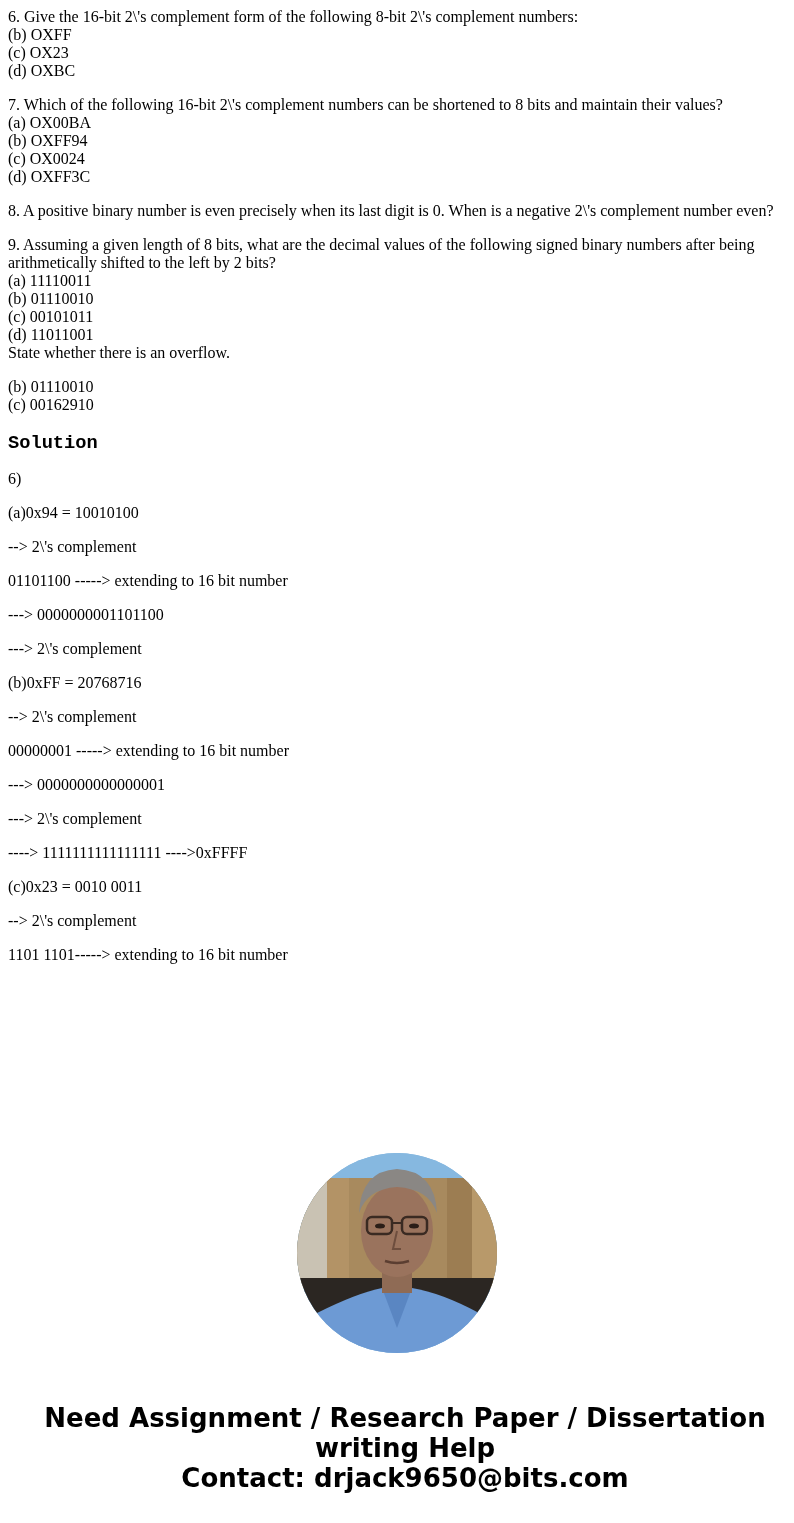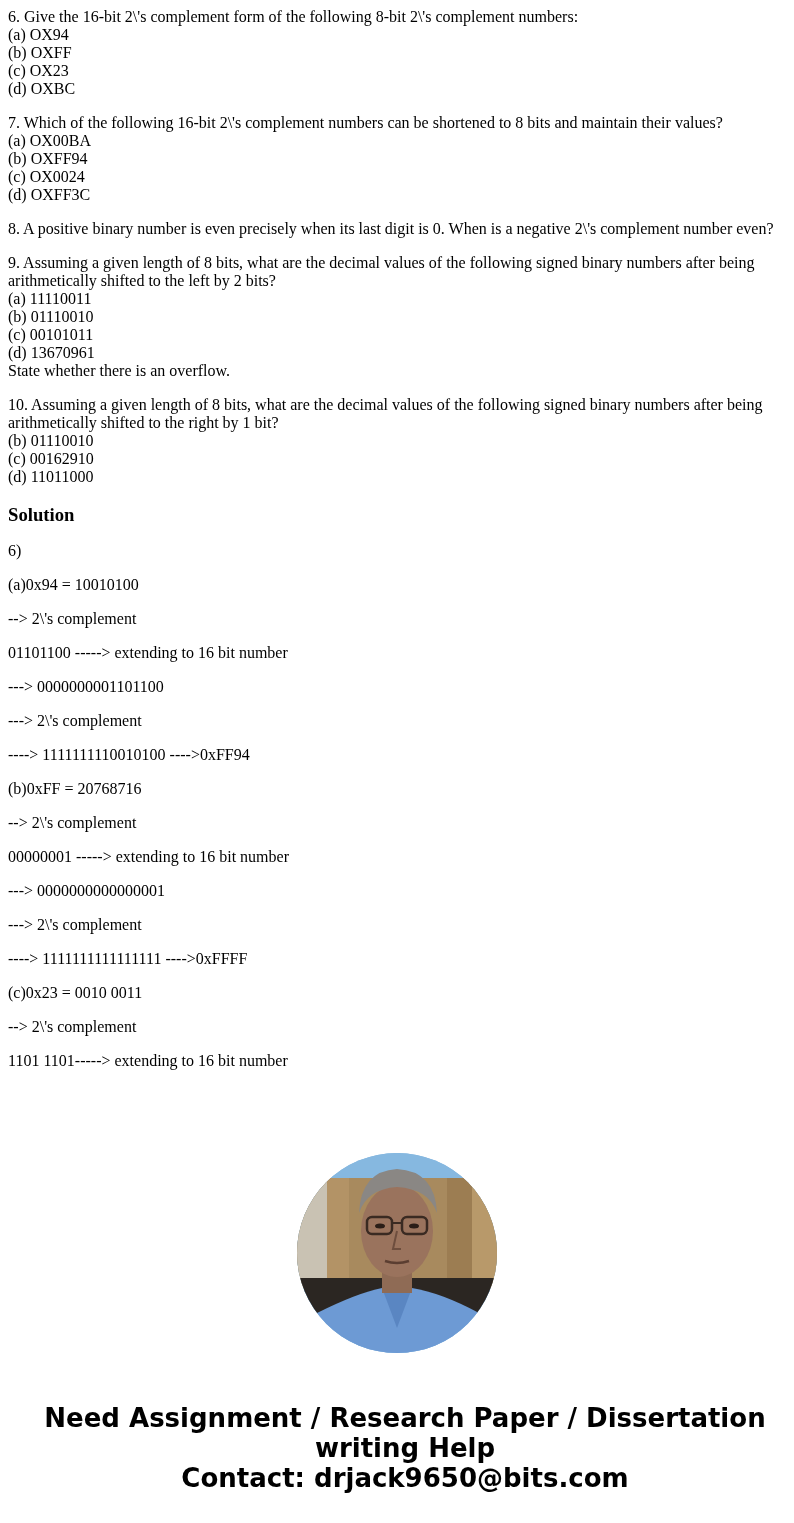--- a/index.html
+++ b/index.html
@@ -22,20 +22,21 @@
       overflow: hidden;
     }
     .question { margin: 0 0 16px 0; }
     .question .line { display: block; }
     .question .wrap { display: block; width: 770px; }
     h3.solution-heading {
       font-size: 18.7px;
       font-weight: bold;
       line-height: 22px;
       margin: 18px 0 16px 0;
+      font-family: Liberation Mono, monospace;
     }
     .sol-line { margin: 0 0 16px 0; display: block; }
 
     .avatar-wrap {
       position: absolute;
       left: 297px;
       top: 1153px;
       width: 200px;
       height: 200px;
       border-radius: 50%;
@@ -57,21 +58,20 @@
     }
     .footer span { display: block; }
   </style>
 </head>
 <body>
 
 <div class="content">
 
   <div class="question">
     <span class="line wrap">6. Give the 16-bit 2\'s complement form of the following 8-bit 2\'s complement numbers:</span>
-    <span class="line">(a) OX94</span>
     <span class="line">(b) OXFF</span>
     <span class="line">(c) OX23</span>
     <span class="line">(d) OXBC</span>
   </div>
 
   <div class="question">
     <span class="line wrap">7. Which of the following 16-bit 2\'s complement numbers can be shortened to 8 bits and maintain their values?</span>
     <span class="line">(a) OX00BA</span>
     <span class="line">(b) OXFF94</span>
     <span class="line">(c) OX0024</span>
@@ -80,41 +80,38 @@
 
   <div class="question">
     <span class="line">8. A positive binary number is even precisely when its last digit is 0. When is a negative 2\'s complement number even?</span>
   </div>
 
   <div class="question">
     <span class="line wrap">9. Assuming a given length of 8 bits, what are the decimal values of the following signed binary numbers after being arithmetically shifted to the left by 2 bits?</span>
     <span class="line">(a) 11110011</span>
     <span class="line">(b) 01110010</span>
     <span class="line">(c) 00101011</span>
-    <span class="line">(d) 13670961</span>
+    <span class="line">(d) 11011001</span>
     <span class="line">State whether there is an overflow.</span>
   </div>
 
   <div class="question">
-    <span class="line wrap">10. Assuming a given length of 8 bits, what are the decimal values of the following signed binary numbers after being arithmetically shifted to the right by 1 bit?</span>
     <span class="line">(b) 01110010</span>
     <span class="line">(c) 00162910</span>
-    <span class="line">(d) 11011000</span>
   </div>
 
   <h3 class="solution-heading">Solution</h3>
 
   <div>
     <p class="sol-line">6)</p>
     <p class="sol-line">(a)0x94 = 10010100</p>
     <p class="sol-line">--&gt; 2\'s complement</p>
     <p class="sol-line">01101100 -----&gt; extending to 16 bit number</p>
     <p class="sol-line">---&gt; 0000000001101100</p>
     <p class="sol-line">---&gt; 2\'s complement</p>
-    <p class="sol-line">----&gt; 1111111110010100 ----&gt;0xFF94</p>
     <p class="sol-line">(b)0xFF = 20768716</p>
     <p class="sol-line">--&gt; 2\'s complement</p>
     <p class="sol-line">00000001 -----&gt; extending to 16 bit number</p>
     <p class="sol-line">---&gt; 0000000000000001</p>
     <p class="sol-line">---&gt; 2\'s complement</p>
     <p class="sol-line">----&gt; 1111111111111111 ----&gt;0xFFFF</p>
     <p class="sol-line">(c)0x23 = 0010 0011</p>
     <p class="sol-line">--&gt; 2\'s complement</p>
     <p class="sol-line">1101 1101-----&gt; extending to 16 bit number</p>
   </div>

